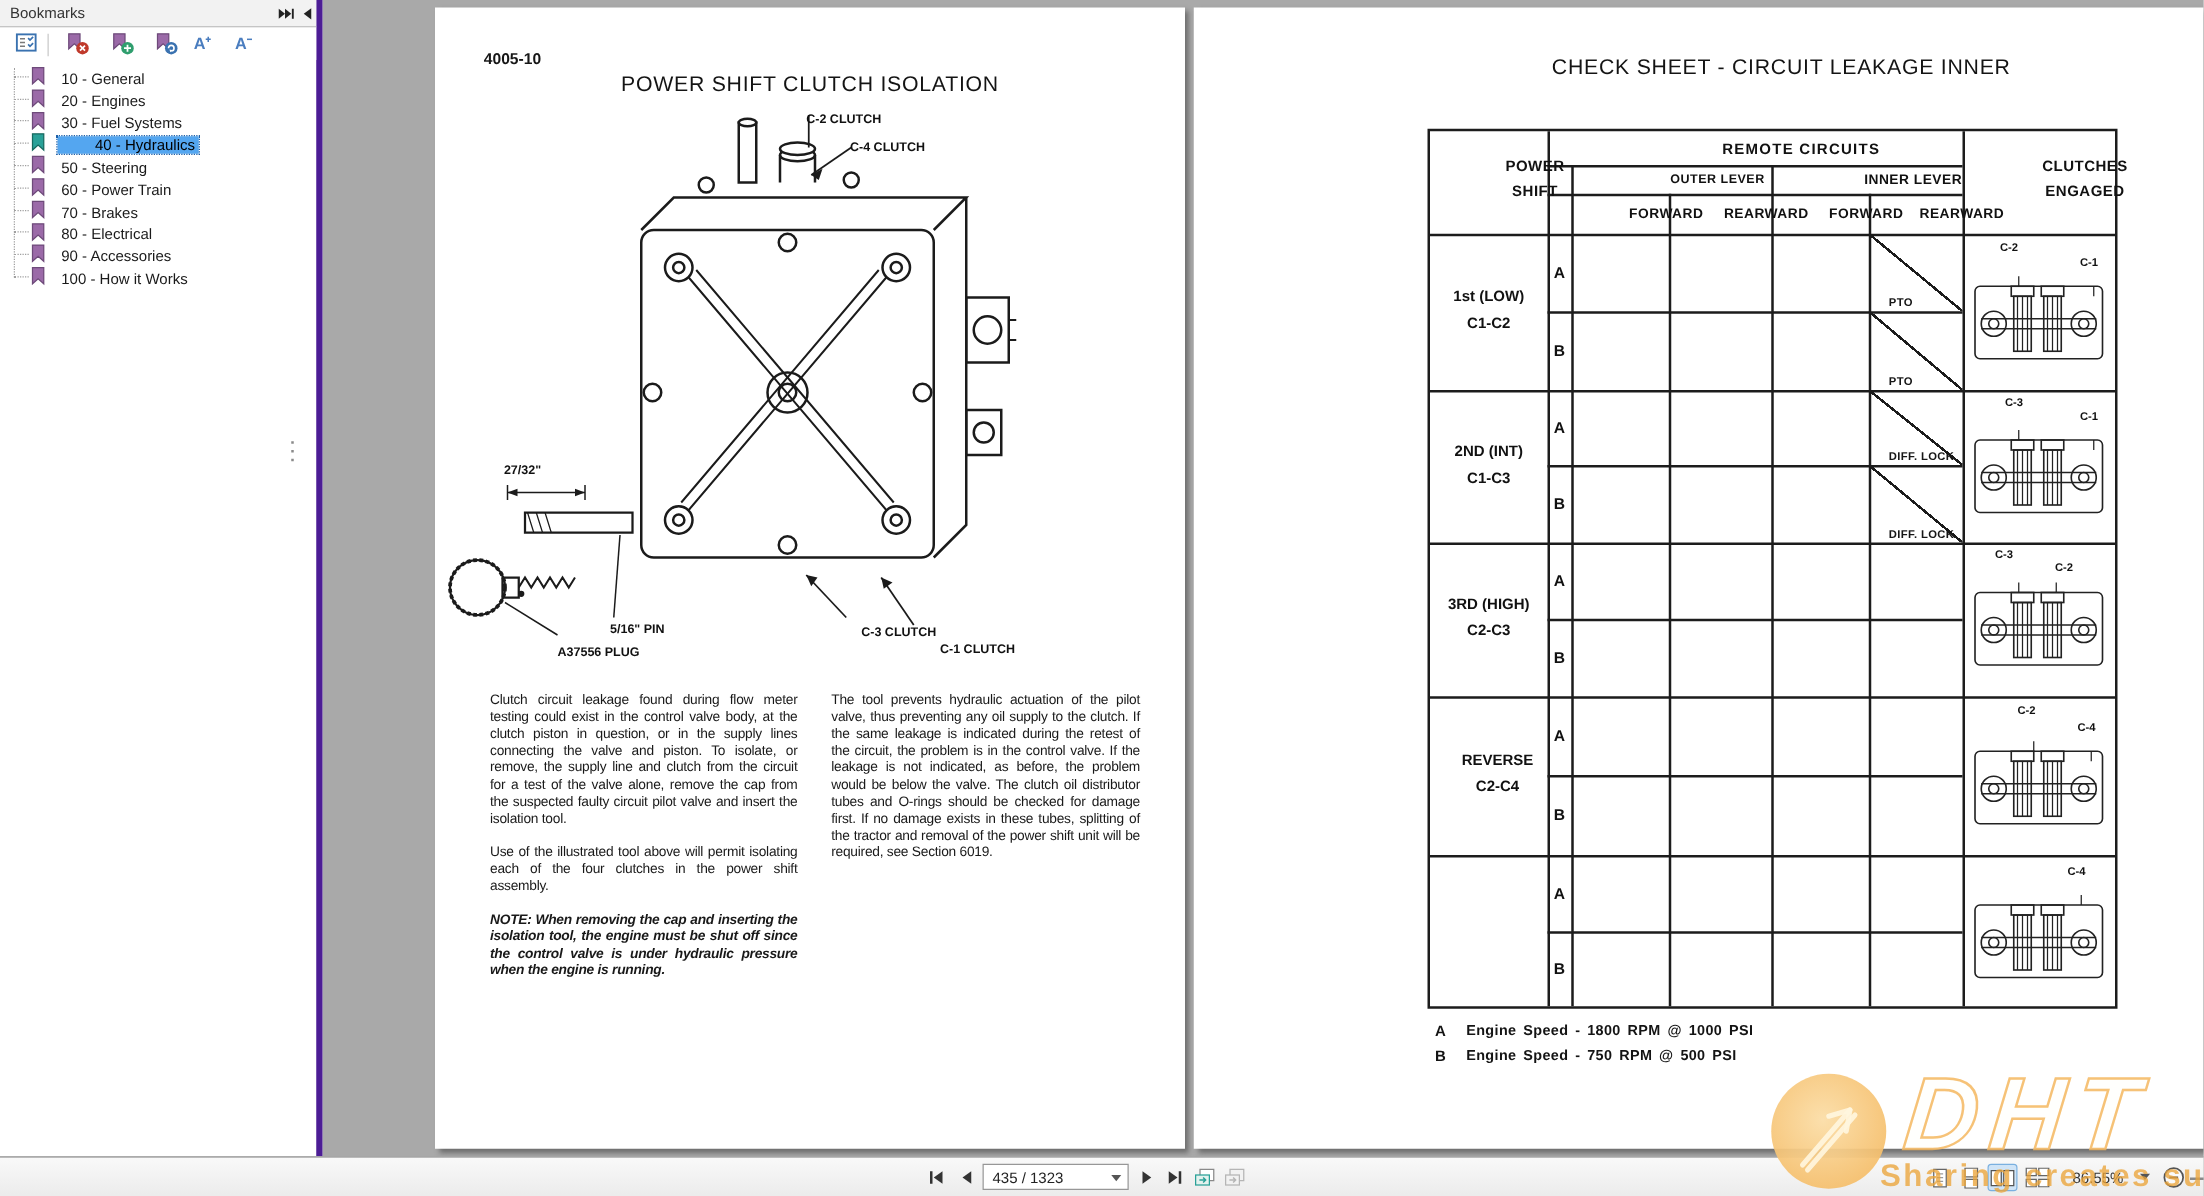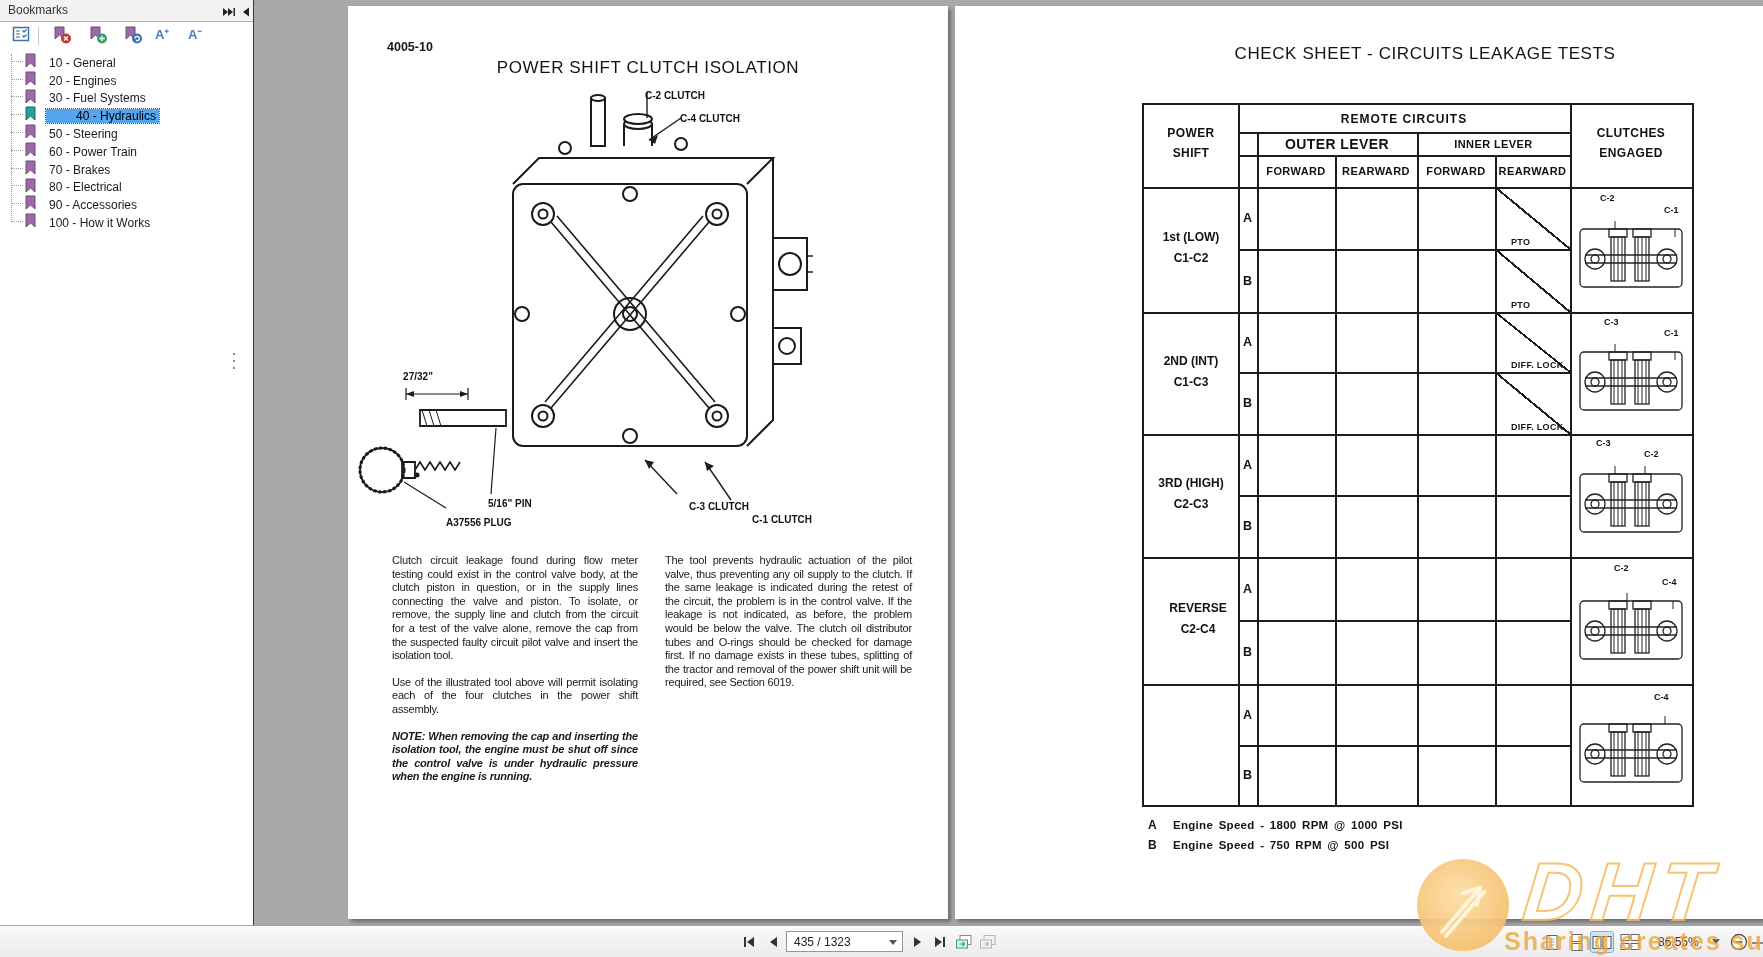--- a/index.html
+++ b/index.html
@@ -1,21 +1,21 @@
 <!DOCTYPE html>
 <html><head>
 <meta charset="utf-8">
 <style>
   html,body{margin:0;padding:0;}
   .app{position:relative;width:1763px;height:957px;background:#a9a9a9;overflow:hidden;
        font-family:"Liberation Sans",sans-serif;-webkit-font-smoothing:antialiased;}
 
   
   .sidebar{position:absolute;left:0;top:0;width:253px;height:925px;background:#fff;
-           border-right:1px solid #4c1d95;z-index:5;}
+           border-right:5px solid #4c1d95;z-index:5;}
   .sb-header{position:absolute;left:0;top:0;right:0;height:21px;background:#f2f2f2;
              border-bottom:1px solid #b6b6b6;}
   .sb-title{position:absolute;left:8px;top:3px;font-size:12px;color:#333;}
   .sb-hicon{position:absolute;top:4px;cursor:pointer;}
   .sb-toolbar{position:absolute;left:0;top:22px;right:0;height:26px;background:#fff;}
   .sb-tbicon{position:absolute;top:3px;cursor:pointer;}
   .sb-divider{position:absolute;left:38px;top:5px;width:1px;height:18px;background:#c9c9c9;}
   .fontbtn{font-size:13px;font-weight:bold;color:#4a7dbf;line-height:20px;}
 
   .bm-list{position:absolute;left:0;top:52px;right:0;}
@@ -47,21 +47,21 @@
   svg.lineart{position:absolute;}
   svg.lineart *{vector-effect:non-scaling-stroke;}
 
   
   .cktable{position:absolute;left:187px;top:97px;width:548px;height:700px;
            border:2px solid #1c1c1c;box-sizing:content-box;}
   .vl{position:absolute;width:2px;background:#1c1c1c;}
   .hl{position:absolute;height:2px;background:#1c1c1c;}
   .tc{position:absolute;display:flex;align-items:center;justify-content:center;
       text-align:center;font-weight:bold;color:#111;}
-  .hdr{font-size:12px;letter-spacing:.4px;}
+  .hdr{font-size:12px;letter-spacing:.4px;padding-left:37px;}
   .two-line{flex-direction:column;line-height:20px;}
   .glabel{flex-direction:column;line-height:21px;font-size:12px;}
   .ab{font-size:12.5px;}
   .diag{position:absolute;background:linear-gradient(to top right,transparent calc(50% - 1px),
         #1c1c1c calc(50% - 1px),#1c1c1c calc(50% + 1px),transparent calc(50% + 1px));}
   .diag span{position:absolute;left:16px;bottom:2px;font-size:9px;font-weight:bold;
              letter-spacing:.3px;white-space:nowrap;}
   .clutchcell{position:absolute;left:426px;width:122px;}
   .clabel{position:absolute;font-size:9px;font-weight:bold;color:#111;}
   .note-row{position:absolute;font-size:11.5px;font-weight:bold;color:#141414;}
@@ -351,21 +351,21 @@
       <p>Clutch circuit leakage found during flow meter testing could exist in the control valve body, at the clutch piston in question, or in the supply lines connecting the valve and piston. To isolate, or remove, the supply line and clutch from the circuit for a test of the valve alone, remove the cap from the suspected faulty circuit pilot valve and insert the isolation tool.</p>
       <p>Use of the illustrated tool above will permit isolating each of the four clutches in the power shift assembly.</p>
       <p class="notep">NOTE: When removing the cap and inserting the isolation tool, the engine must be shut off since the control valve is under hydraulic pressure when the engine is running.</p>
     </div>
     <div class="bodycol" style="left:317px;top:548px;width:247px">
       <p>The tool prevents hydraulic actuation of the pilot valve, thus preventing any oil supply to the clutch. If the same leakage is indicated during the retest of the circuit, the problem is in the control valve. If the leakage is not indicated, as before, the problem would be below the valve. The clutch oil distributor tubes and O-rings should be checked for damage first. If no damage exists in these tubes, splitting of the tractor and removal of the power shift unit will be required, see Section 6019.</p>
     </div>
   </div>
 
   <div class="page page-right">
-    <div class="ptitle" style="left:180px;width:580px;top:38px">CHECK SHEET - CIRCUITS LEAKAGE TESTS</div>
+    <div class="ptitle" style="left:180px;width:580px;top:38px">CHECK SHEET - CIRCUIT LEAKAGE INNER</div>
 
     <div class="cktable">
 
       <div class="vl" style="left:94px;top:0;height:700px"></div>
       <div class="vl" style="left:113px;top:27px;height:673px"></div>
       <div class="vl" style="left:191px;top:50px;height:650px"></div>
       <div class="vl" style="left:273px;top:27px;height:673px"></div>
       <div class="vl" style="left:351px;top:50px;height:650px"></div>
       <div class="vl" style="left:426px;top:0;height:700px"></div>
       <div class="hl" style="top:27px;left:94px;width:332px"></div>
@@ -379,21 +379,21 @@
       <div class="hl" style="top:267px;left:94px;width:332px"></div>
       <div class="hl" style="top:390px;left:94px;width:332px"></div>
       <div class="hl" style="top:515px;left:94px;width:332px"></div>
       <div class="hl" style="top:640px;left:94px;width:332px"></div>
 
       <div class="tc hdr two-line" style="left:0;top:18px;width:94px">
         <span>POWER</span>
         <span>SHIFT</span>
       </div>
       <div class="tc hdr" style="left:94px;top:3px;width:332px;height:22px;letter-spacing:1px">REMOTE CIRCUITS</div>
-      <div class="tc hdr" style="left:113px;top:29px;width:160px;height:19px;font-size:14px">OUTER LEVER</div>
+      <div class="tc hdr" style="left:113px;top:29px;width:160px;height:19px;font-size:10px">OUTER LEVER</div>
       <div class="tc hdr" style="left:273px;top:29px;width:153px;height:19px;font-size:11px">INNER LEVER</div>
       <div class="tc hdr" style="left:113px;top:53px;width:78px;height:26px;font-size:11px">FORWARD</div>
       <div class="tc hdr" style="left:191px;top:53px;width:82px;height:26px;font-size:11px">REARWARD</div>
       <div class="tc hdr" style="left:273px;top:53px;width:78px;height:26px;font-size:11px">FORWARD</div>
       <div class="tc hdr" style="left:351px;top:53px;width:75px;height:26px;font-size:11px">REARWARD</div>
       <div class="tc hdr two-line" style="left:426px;top:18px;width:122px">
         <span>CLUTCHES</span>
         <span>ENGAGED</span>
       </div>
 

